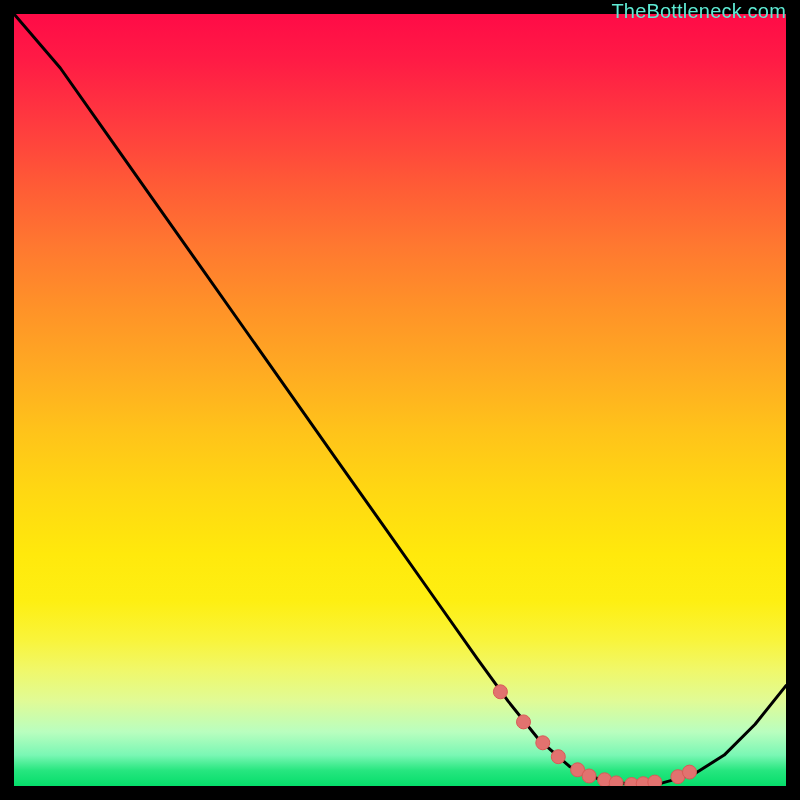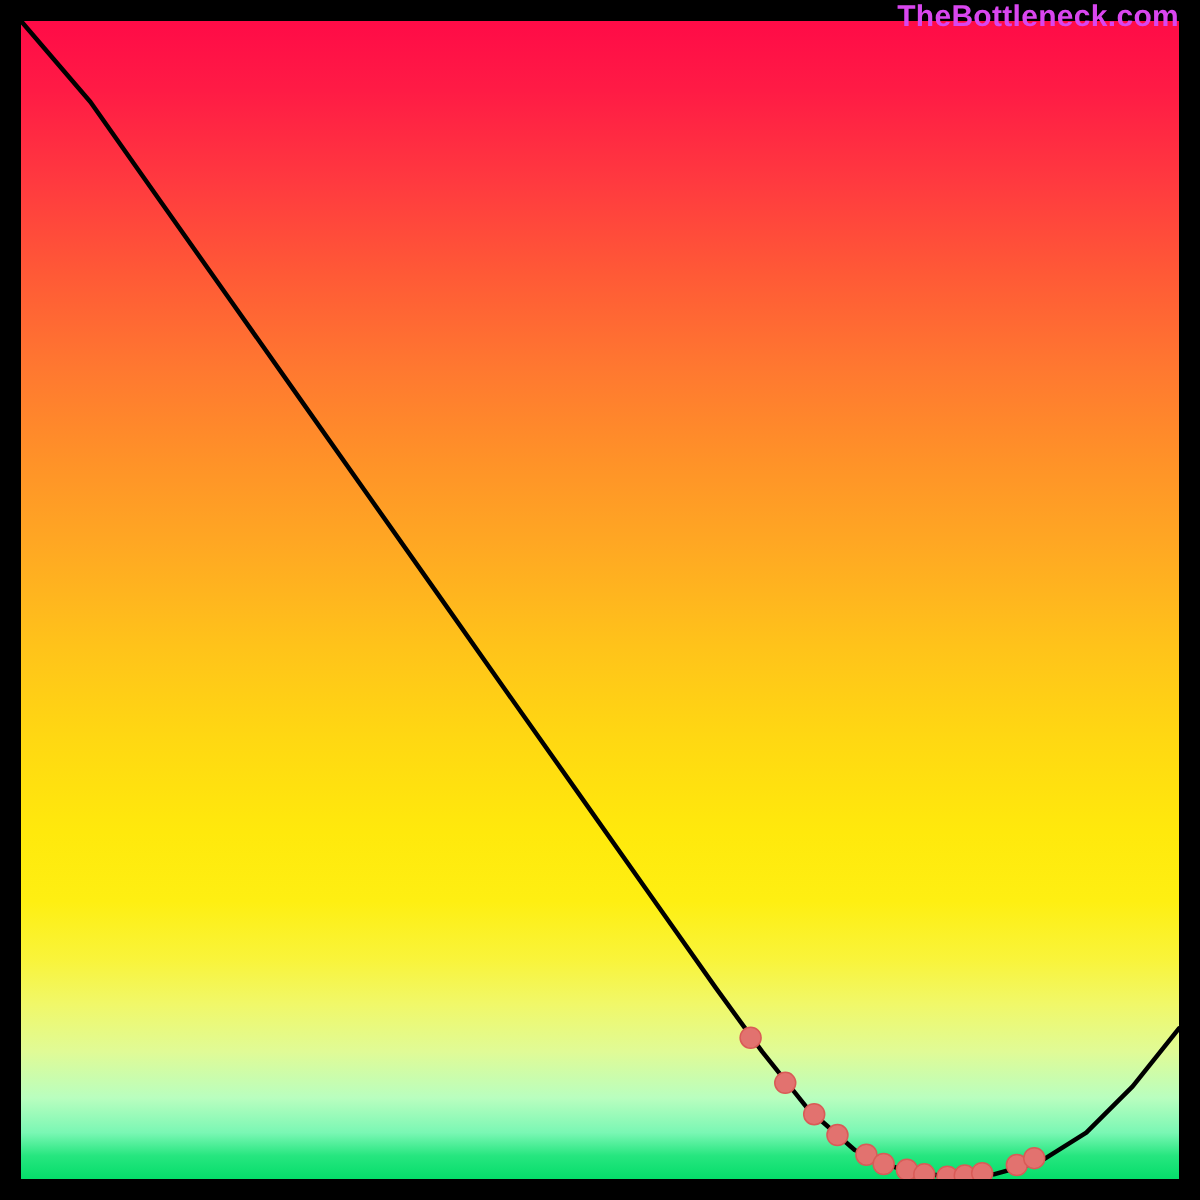--- a/index.html
+++ b/index.html
@@ -19,21 +19,21 @@
       #ffe90c 70%,
       #feef12 76%,
       #f9f43a 81%,
       #f0f86a 85%,
       #e0fb96 89%,
       #b9febf 93%,
       #7af7b4 96%,
       #26e67f 98%,
       #05dd6a 100%);
   }
-  .credit{position:absolute;top:0;right:14px;color:#d946ef;font-size:20px;font-weight:700;letter-spacing:0.2px}
+  .credit{position:absolute;top:0;right:14px;color:#5eead4;font-size:20px;font-weight:400;letter-spacing:0.2px}
   svg{position:absolute;left:0;top:0}
 </style>
 </head>
 <body>
 
 <div class="frame">
   <div class="plot">
     <div class="grad"></div>
     <svg id="curve-svg" width="772" height="772" viewBox="0 0 772 772">
         <path d="M0.0 0.0 L46.3 54.0 L92.6 119.7 L139.0 185.3 L185.3 250.9 L231.6 316.5 L277.9 382.1 L324.2 447.8 L370.6 513.4 L416.9 579.0 L463.2 644.6 L494.1 687.1 L525.0 725.7 L555.8 752.7 L586.7 765.8 L617.6 770.5 L648.5 768.9 L679.4 760.4 L710.2 741.1 L741.1 710.2 L772.0 671.6" fill="none" stroke="#000000" stroke-width="3" stroke-linecap="round" stroke-linejoin="round"></path>

